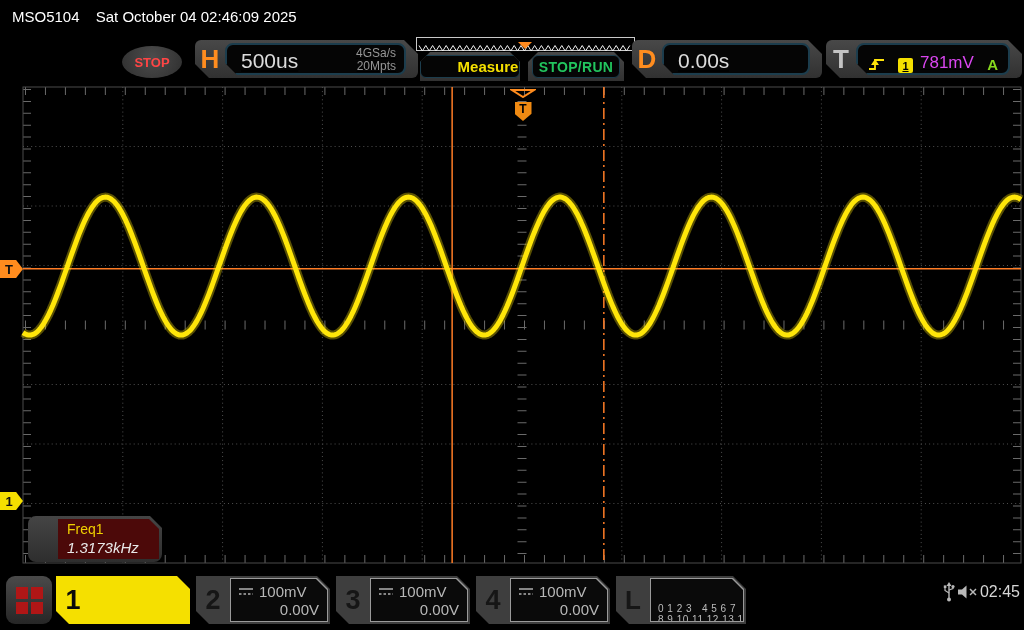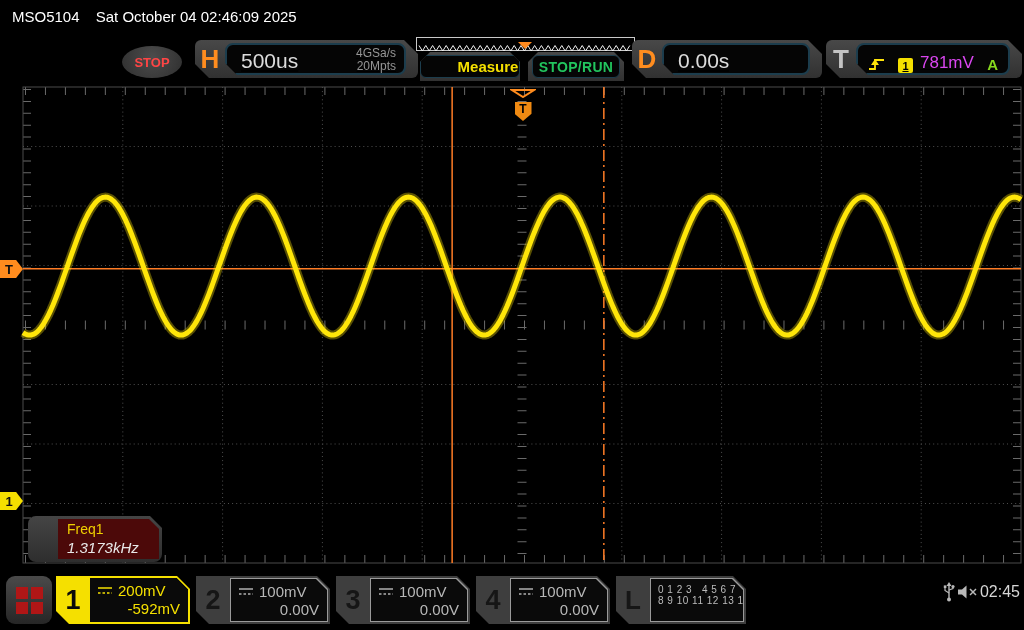--- a/index.html
+++ b/index.html
@@ -88,21 +88,21 @@
   .active-ch .ch-box{background:#f5e000;}
   .active-ch .ch-box-in{inset:0;color:#f5e000;}
   .inactive-ch{background:#3e3e3e;}
   .inactive-ch .num{color:#161616;}
   .inactive-ch .ch-box{background:#9a9a9a;}
   .inactive-ch .ch-box-in{inset:1px;color:#b8b8b8;}
   #ch1{left:56px;} #ch2{left:196px;} #ch3{left:336px;} #ch4{left:476px;}
   #logic-blk{left:616px;width:130px;}
   #logic-blk .num{font-size:26px;}
   .lrow{color:#bdbdbd;font-size:10px;line-height:11px;padding-left:7px;white-space:pre;letter-spacing:.5px;}
-  .lrow:first-child{padding-top:5px;}
+  .lrow:first-child{padding-top:5px;margin-top:19px;}
   #status-icons{right:4px;top:12px;display:flex;align-items:center;gap:1px;}
   #clock{color:#d6d6d6;font-size:16px;}
 </style>
 </head>
 <body>
 
 <div id="top-bar" class="abs">
   <span>MSO5104</span>
   <span>Sat October 04 02:46:09 2025</span>
 </div>
@@ -211,32 +211,20 @@
     <div id="menu-grid">
         <div></div>
         <div></div>
         <div></div>
         <div></div>
       </div>
   </div>
 
   <div id="ch1" class="abs chblk active-ch">
     <div class="num">1</div>
-    <div class="ch-box">
-        <div class="ch-box-in">
-      <div class="row1">
-        <svg width="16" height="10">
-          <line x1="1" y1="2" x2="15" y2="2" stroke="#f5e000" stroke-width="1.6"></line>
-          <line x1="1" y1="7" x2="15" y2="7" stroke="#f5e000" stroke-width="1.6" stroke-dasharray="2.5 2"></line>
-        </svg>
-        <span>200mV</span>
-      </div>
-      <div class="row2">-592mV</div>
-    </div>
-      </div>
   </div>
 
   <div id="ch2" class="abs chblk inactive-ch">
     <div class="num">2</div>
     <div class="ch-box">
         <div class="ch-box-in">
       <div class="row1">
         <svg width="16" height="10">
           <line x1="1" y1="2" x2="15" y2="2" stroke="#b0b0b0" stroke-width="1.6"></line>
           <line x1="1" y1="7" x2="15" y2="7" stroke="#b0b0b0" stroke-width="1.6" stroke-dasharray="2.5 2"></line>

